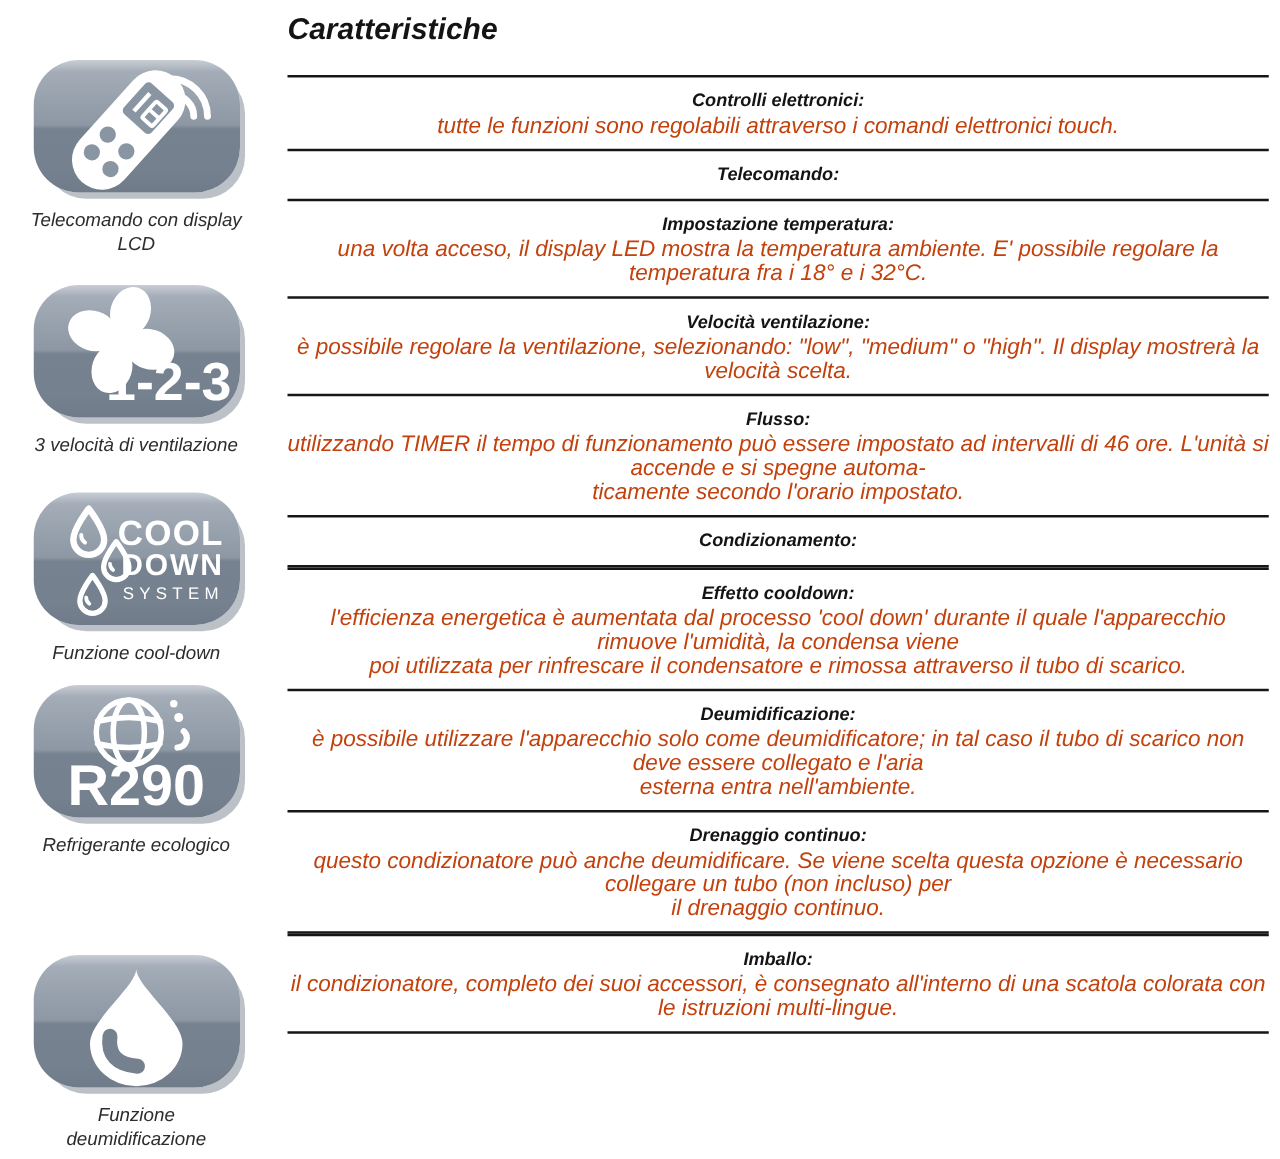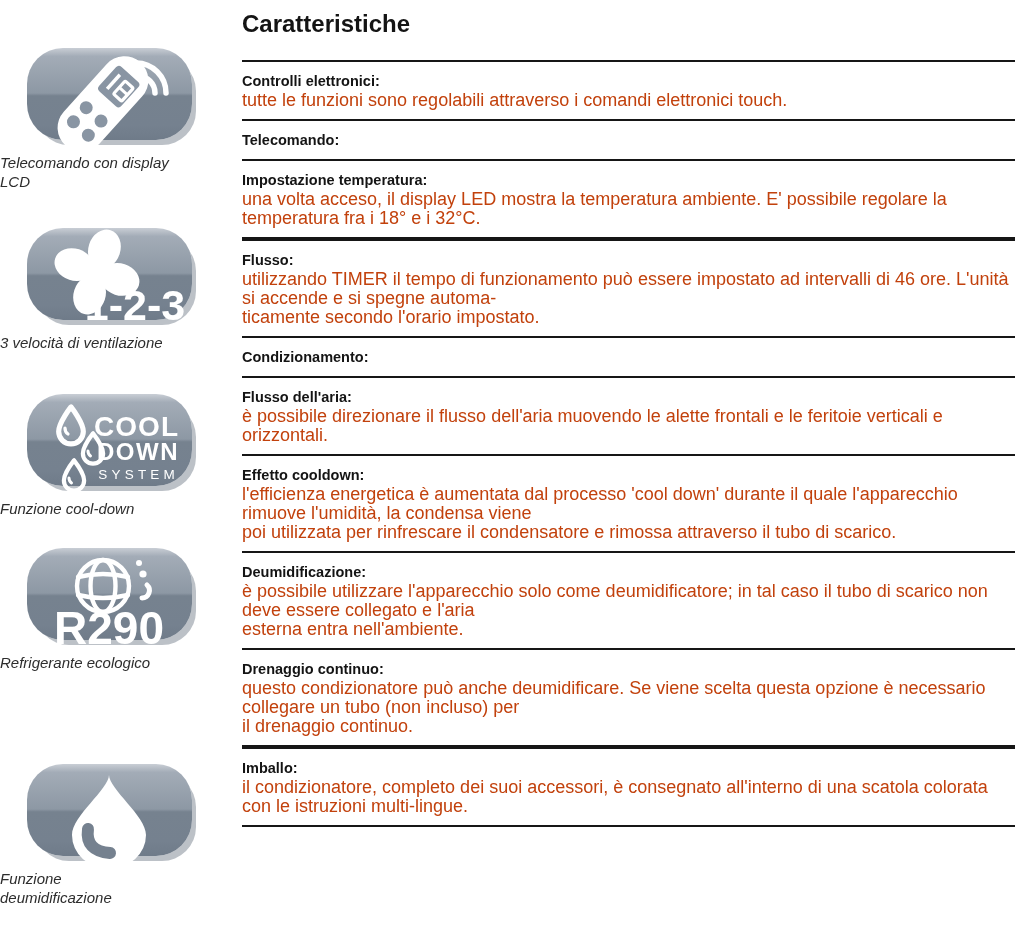--- a/index.html
+++ b/index.html
@@ -10,51 +10,52 @@
     background: #ffffff;
     overflow: hidden;
     font-family: "Liberation Sans", sans-serif;
   }
 
   
   .side-col { position: absolute; left: 0; top: 0; width: 218px; height: 100%; }
   .side-item { position: absolute; left: 0; width: 100%; }
   .badge {
     position: relative;
-    width: 165px; height: 92px;
+    width: 165px; height: 106px;
     margin: 0 auto;
     border-radius: 36px;
     background: linear-gradient(180deg,
       #c9ced5 0%, #a3acb7 9%, #8d98a4 49%,
       #76828f 52%, #75818f 84%, #6f7b89 100%);
     box-shadow: 6px 7px 0 -2px #bcc1c7;
     text-decoration: underline;
   }
   .badge svg { position: absolute; inset: 0; display: block; }
   .caption {
     margin-top: 13px;
+    text-align: center;
     font-style: italic;
     font-size: 15px;
     line-height: 19px;
     color: #2d2d2d;
     white-space: pre-line;
   }
 
   
-  .main-col { position: absolute; left: 242px; right: 9px; top: 0; }
+  .main-col { position: absolute; left: 230px; right: 9px; top: 0; font-style: italic; }
   .page-title {
     font-size: 24px;
     font-weight: bold;
     color: #141414;
     letter-spacing: 0;
     padding: 10px 0 0 0;
     height: 60px;
   }
   .rule { border: 0; border-top: 2.5px solid #161616; height: 0; }
-  .feature { padding: 10px 0 9px 0; }
+  .feature { padding: 10px 0 9px 0; text-align: center; }
   .feature h3 {
     font-size: 14.5px;
     font-weight: bold;
     color: #141414;
     line-height: 19px;
   }
   .feature p {
     font-size: 18px;
     color: #c2410c;
     line-height: 19px;
@@ -178,38 +179,38 @@
       <h3>Telecomando:</h3>
     </section>
     <hr class="rule">
 
     <section class="feature">
       <h3>Impostazione temperatura:</h3>
       <p>una volta acceso, il display LED mostra la temperatura ambiente. E' possibile regolare la temperatura fra i 18° e i 32°C.</p>
     </section>
     <hr class="rule">
 
+    <section class="feature">
+      <h3>Velocità ventilazione:</h3>
+      <p>è possibile regolare la ventilazione, selezionando: "low", "medium" o "high". Il display mostrerà la velocità scelta.</p>
+    </section>
     <hr class="rule">
 
     <section class="feature">
       <h3>Flusso:</h3>
       <p>utilizzando TIMER il tempo di funzionamento può essere impostato ad intervalli di 46 ore. L'unità si accende e si spegne automa-
 ticamente secondo l'orario impostato.</p>
     </section>
     <hr class="rule">
 
     <section class="feature">
       <h3>Condizionamento:</h3>
     </section>
     <hr class="rule">
 
-    <section class="feature">
-      <h3>Flusso dell'aria:</h3>
-      <p>è possibile direzionare il flusso dell'aria muovendo le alette frontali e le feritoie verticali e orizzontali.</p>
-    </section>
     <hr class="rule">
 
     <section class="feature">
       <h3>Effetto cooldown:</h3>
       <p>l'efficienza energetica è aumentata dal processo 'cool down' durante il quale l'apparecchio rimuove l'umidità, la condensa viene
 poi utilizzata per rinfrescare il condensatore e rimossa attraverso il tubo di scarico.</p>
     </section>
     <hr class="rule">
 
     <section class="feature">

